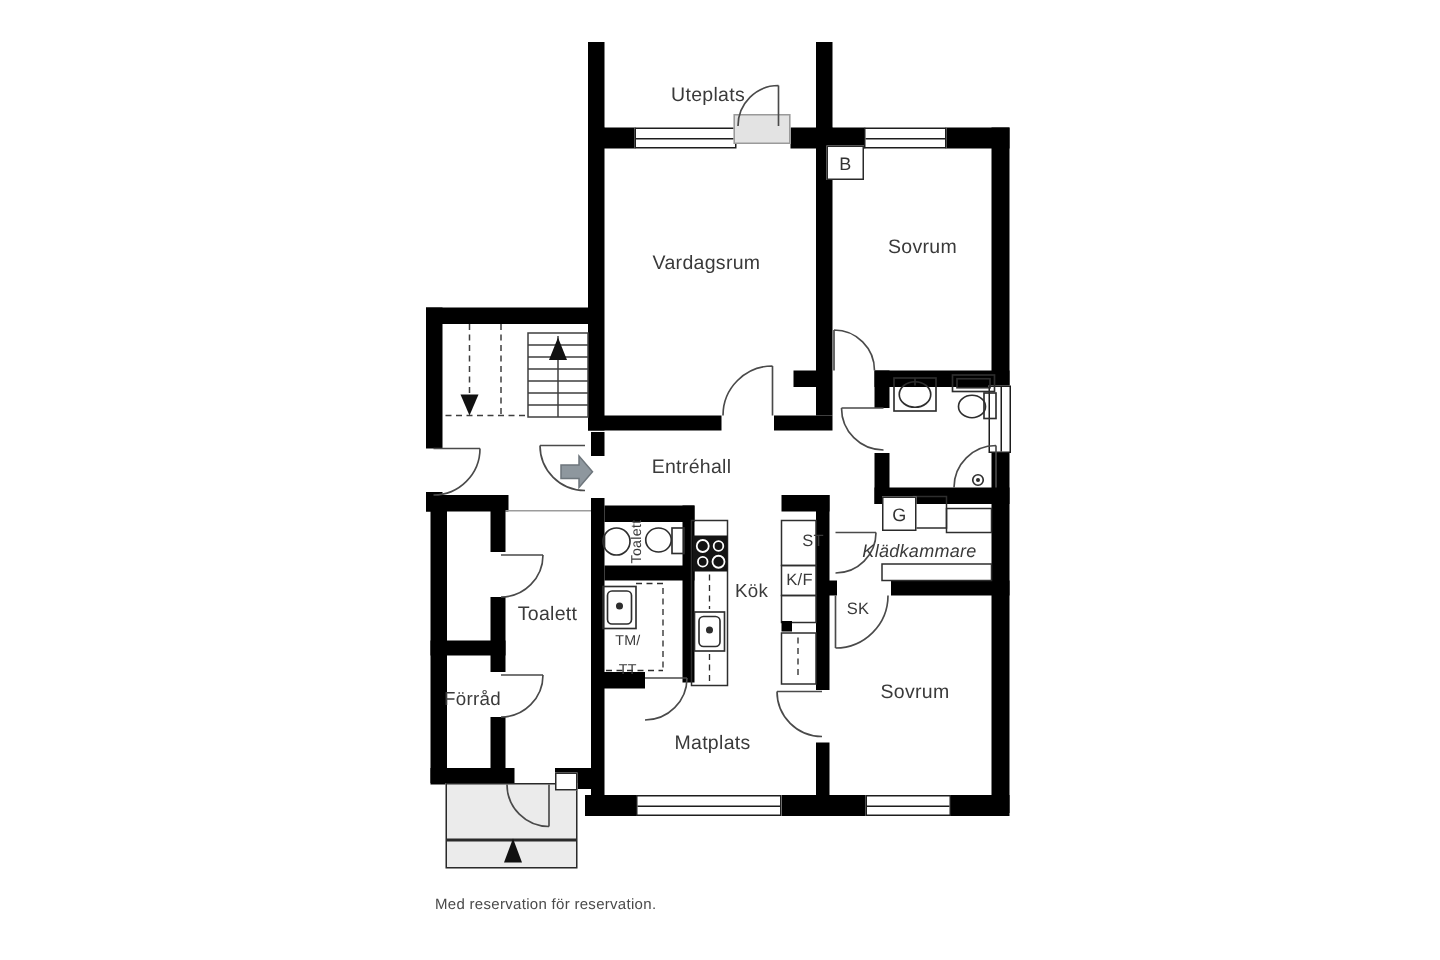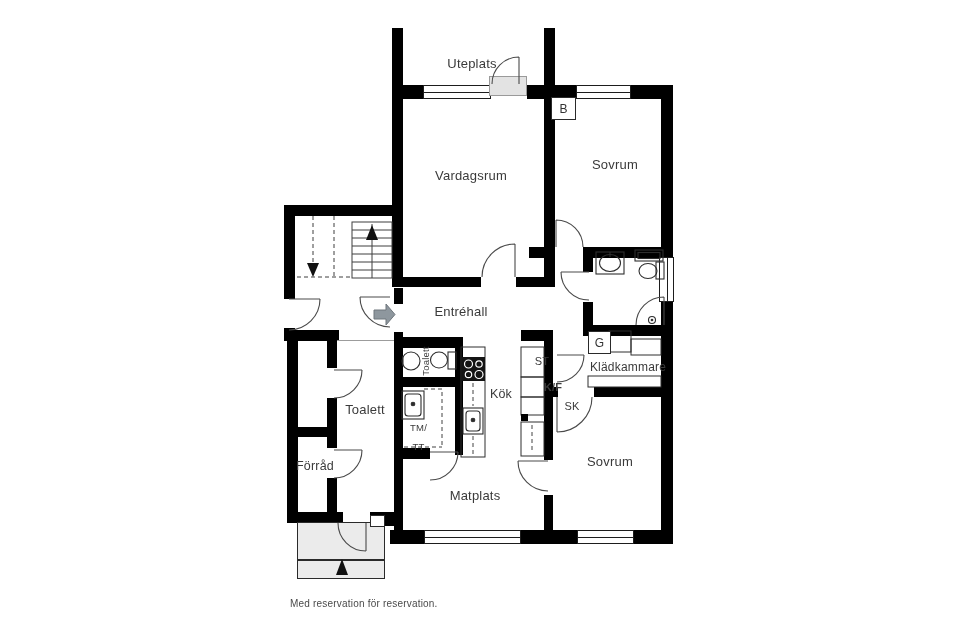--- a/index.html
+++ b/index.html
@@ -196,23 +196,23 @@
   <div class="box" style="left:551px;top:97px;width:23px;height:21px;">
     <span>B</span>
   </div>
   <div class="box" style="left:588px;top:331px;width:21px;height:21px;">
     <span>G</span>
   </div>
 
   <div class="lbl" style="left:472px;top:63px;">Uteplats</div>
   <div class="lbl" style="left:471px;top:175px;">Vardagsrum</div>
   <div class="lbl" style="left:615px;top:164px;">Sovrum</div>
-  <div class="lbl small" style="left:628px;top:367px;font-size:12px;">Klädkammare</div>
+  <div class="lbl small" style="left:613px;top:367px;font-size:12px;font-style:italic;">Klädkammare</div>
   <div class="lbl small" style="left:532px;top:361px;margin-left:10px;">ST</div>
-  <div class="lbl small" style="left:553px;top:387px;font-weight:bold;">K/F</div>
+  <div class="lbl small" style="left:533px;top:387px;">K/F</div>
   <div class="lbl small" style="left:532px;top:406px;margin-left:40px;">SK</div>
   <div class="lbl" style="left:501px;top:394px;font-size:12.5px;">Kök</div>
   <div class="lbl tiny vert" style="left:425px;top:361px;">Toalett</div>
   <div class="lbl tiny multiline" style="left:413px;top:437px;line-height:9.5px;">
     <span>TM/</span><br>
     <span>TT</span>
   </div>
   <div class="lbl" style="left:365px;top:409px;">Toalett</div>
   <div class="lbl" style="left:315px;top:466px;font-size:12.5px;">Förråd</div>
   <div class="lbl" style="left:461px;top:311px;">Entréhall</div>

